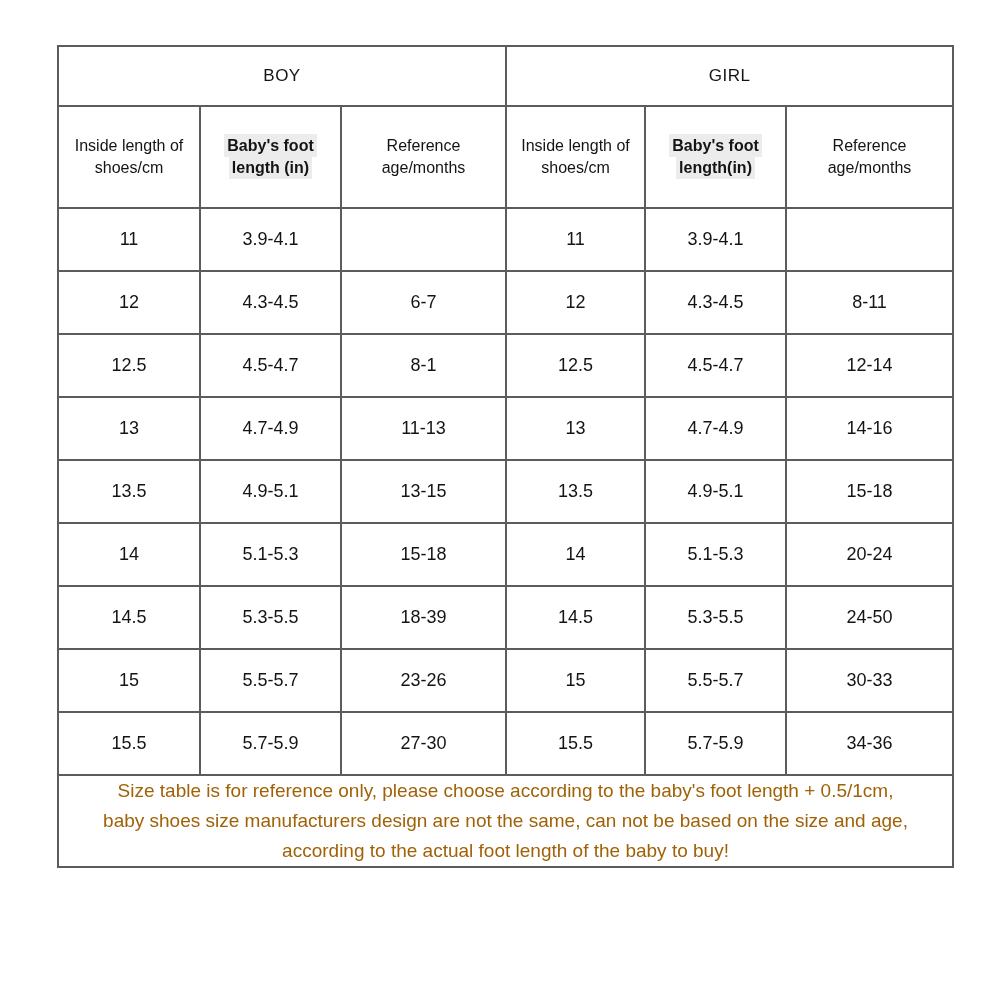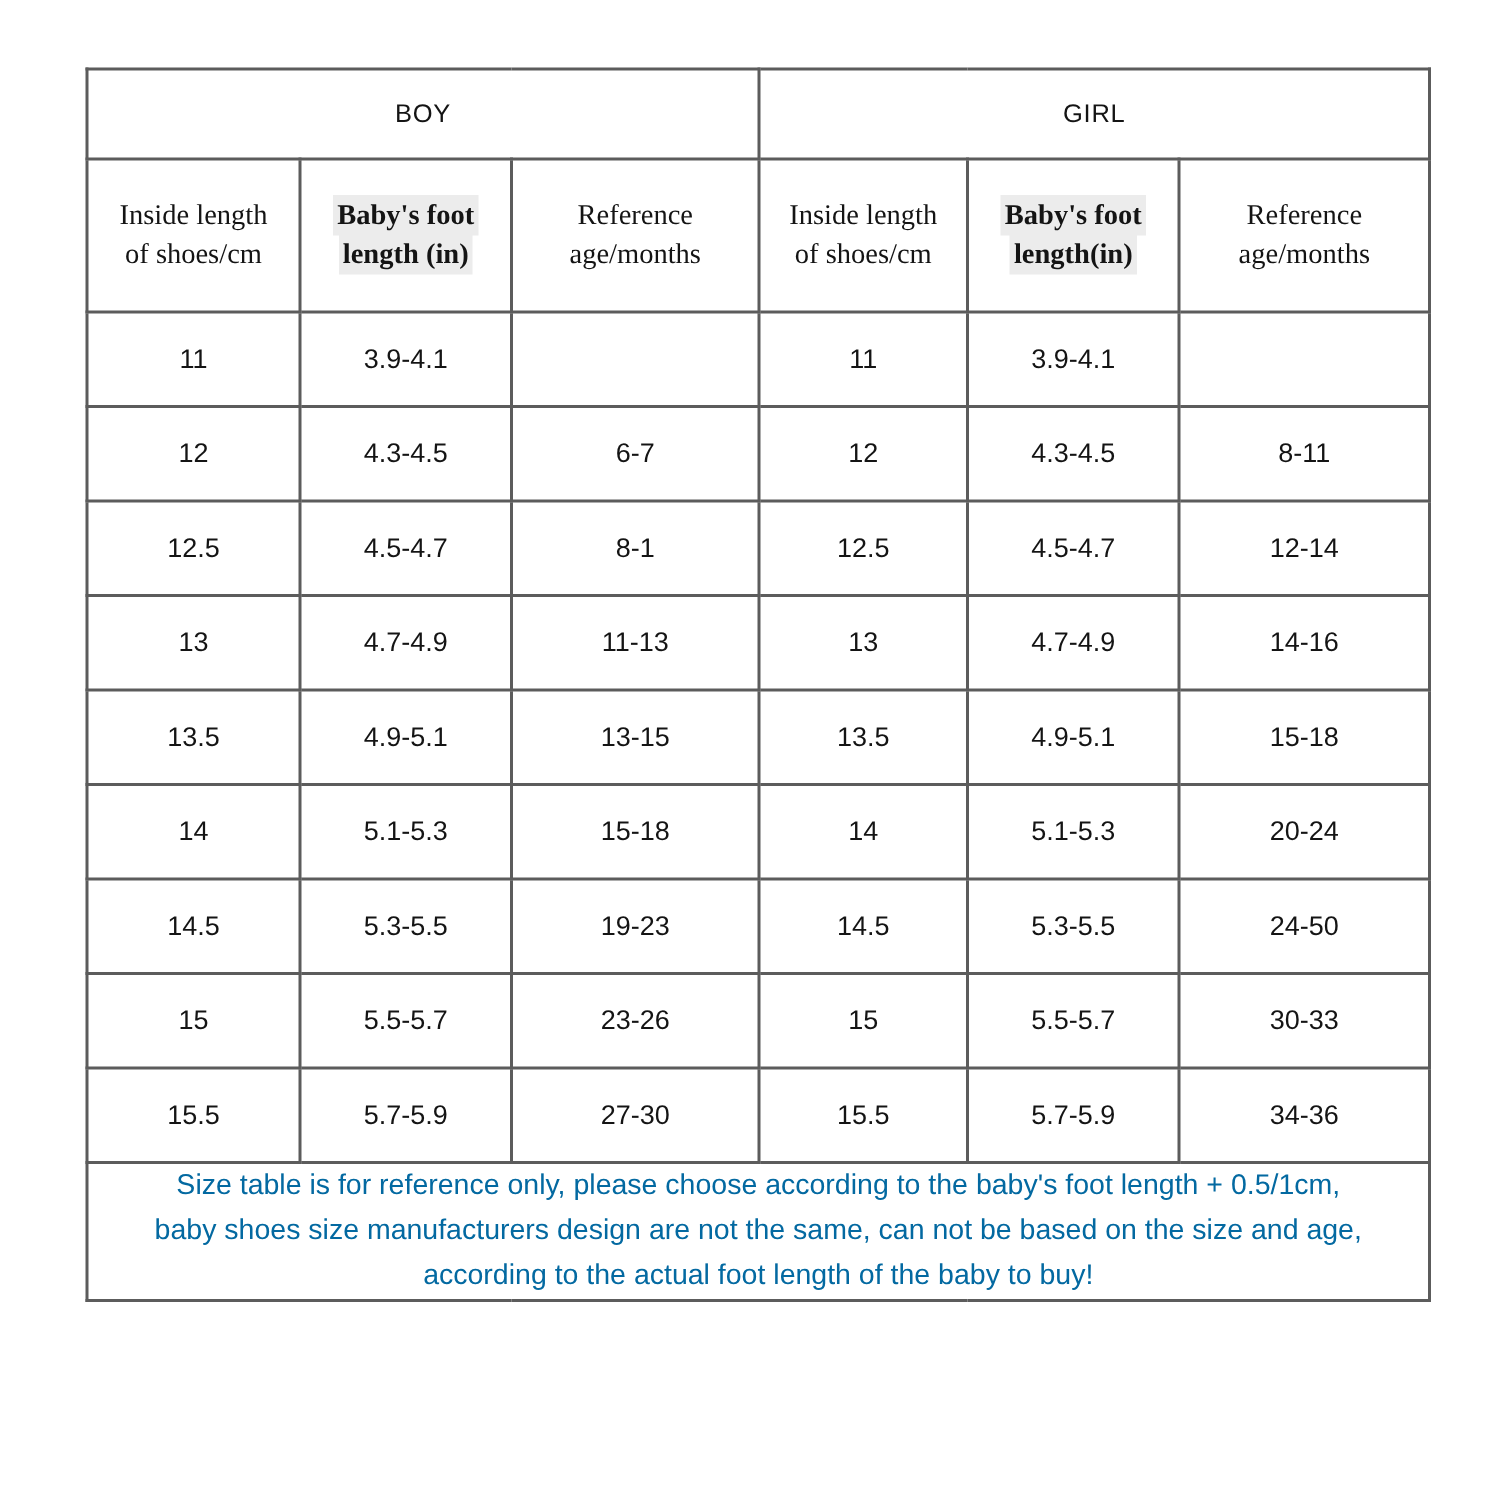--- a/index.html
+++ b/index.html
@@ -38,25 +38,24 @@
     padding: 0;
   }
   tr.group-row th {
     height: 58px;
     font-size: 17px;
     font-weight: 400;
     letter-spacing: 0.5px;
   }
   tr.col-row th {
     height: 100px;
-    font-size: 19px;
+    font-size: 16px;
     font-weight: 400;
     line-height: 1.35;
     padding: 0 14px;
-    font-family: Liberation Serif, serif;
   }
   tr.col-row th.bold {
     font-weight: 700;
     padding: 0 10px;
   }
   span.hl {
     background: #ececec;
     font-weight: 700;
     padding: 3px 3px;
     -webkit-box-decoration-break: clone;
@@ -68,21 +67,21 @@
     font-weight: 400;
     border-radius: 30px;
   }
   tr.note-row td {
     vertical-align: middle;
   }
   .note-block {
     font-size: 19px;
     font-weight: 400;
     line-height: 30px;
-    color: #0369a1;
+    color: #a16207;
     text-align: center;
     padding: 0 20px;
   }
 </style>
 </head>
 <body>
 
 <div class="canvas">
   <table class="size-table">
     <colgroup>
@@ -152,21 +151,21 @@
           <td>14</td>
           <td>5.1-5.3</td>
           <td>15-18</td>
           <td>14</td>
           <td>5.1-5.3</td>
           <td>20-24</td>
         </tr>
         <tr class="data-row">
           <td>14.5</td>
           <td>5.3-5.5</td>
-          <td>19-23</td>
+          <td>18-39</td>
           <td>14.5</td>
           <td>5.3-5.5</td>
           <td>24-50</td>
         </tr>
         <tr class="data-row">
           <td>15</td>
           <td>5.5-5.7</td>
           <td>23-26</td>
           <td>15</td>
           <td>5.5-5.7</td>

